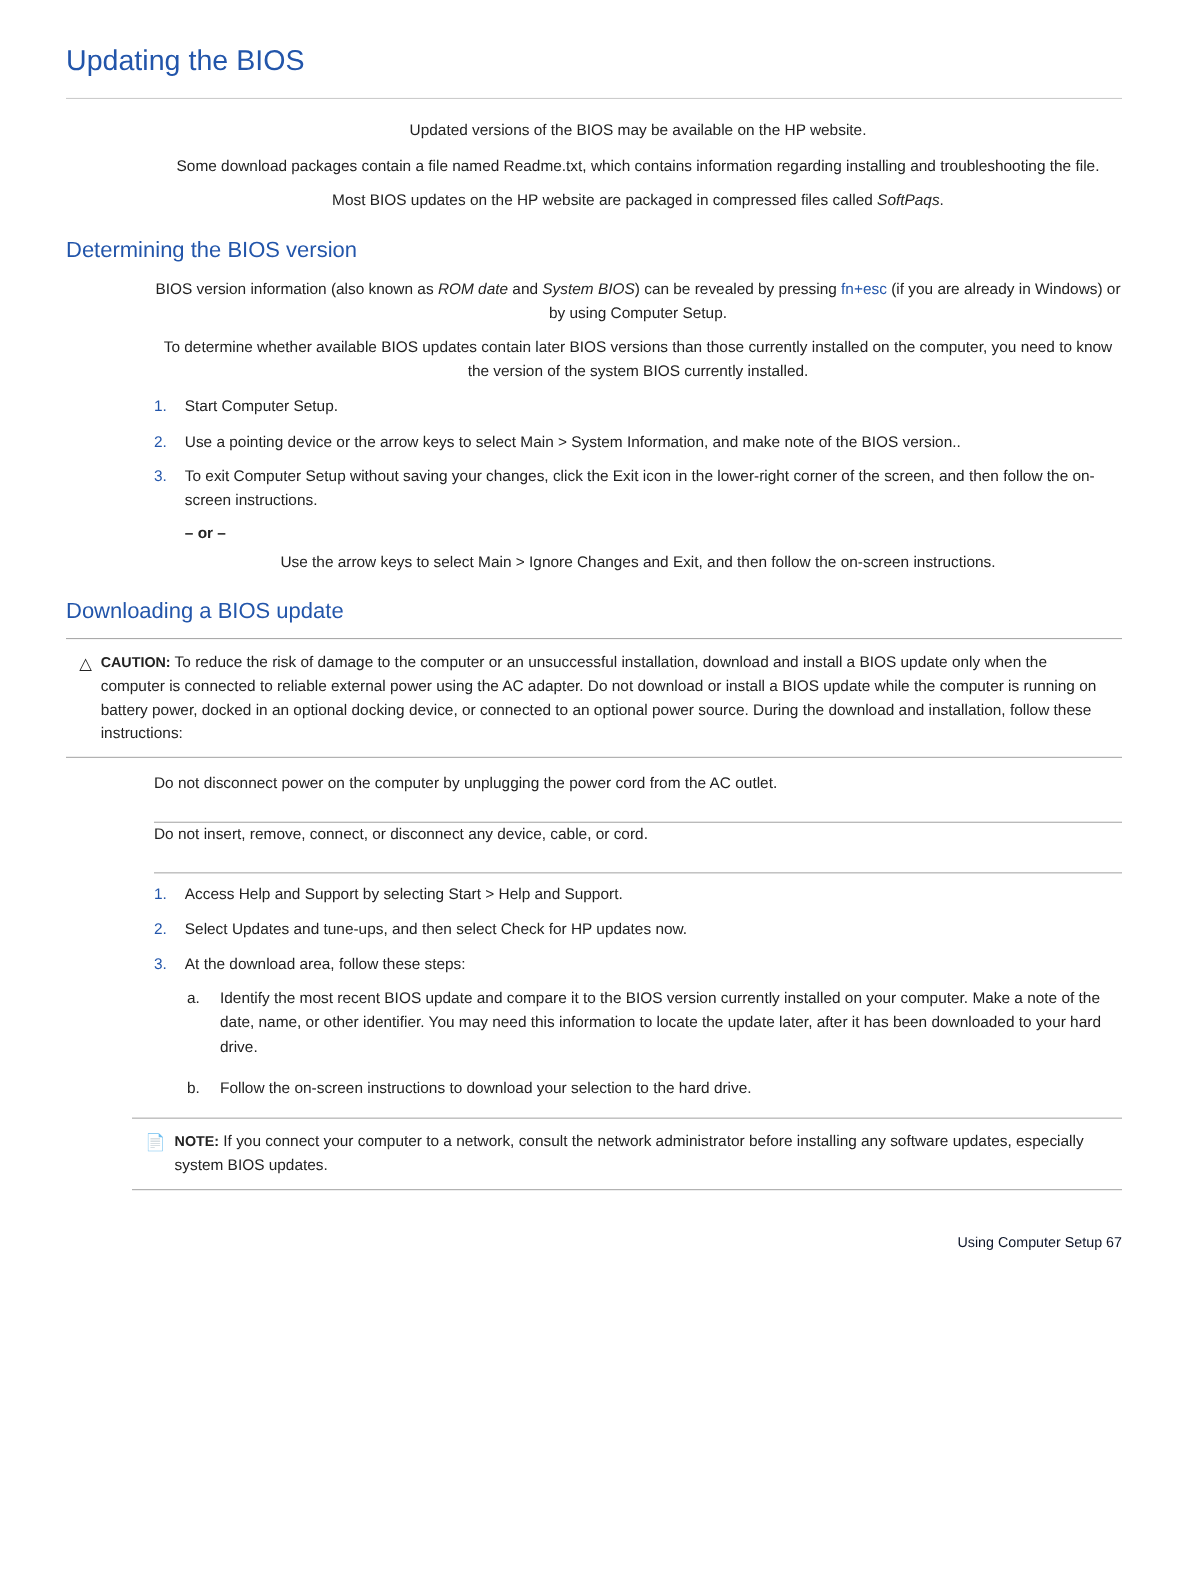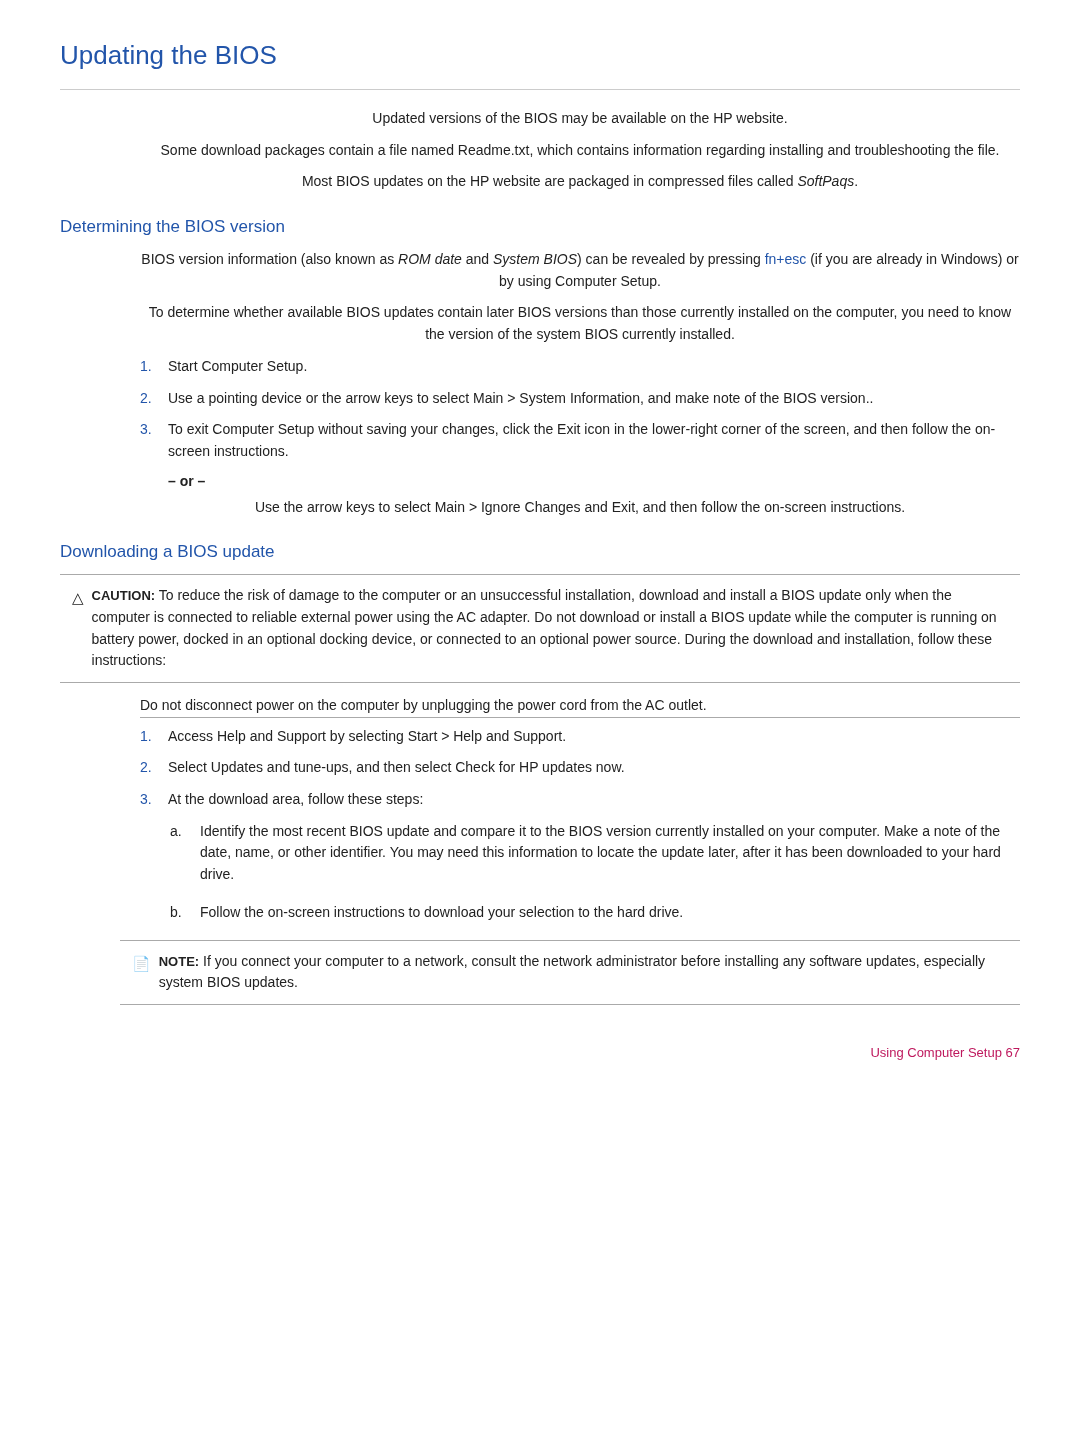--- a/index.html
+++ b/index.html
@@ -27,21 +27,21 @@
       color: #2255aa;
       font-size: 26px;
       font-weight: normal;
       border-bottom: 1px solid #cccccc;
       padding-bottom: 18px;
       margin-bottom: 18px;
     }
 
     h2.section-title {
       color: #2255aa;
-      font-size: 17px;
+      font-size: 20px;
       font-weight: normal;
       margin-bottom: 12px;
       margin-top: 24px;
     }
 
     .indent {
       margin-left: 80px;
       margin-bottom: 10px;
       line-height: 1.5;
       text-align: center;
@@ -152,32 +152,32 @@
     }
 
     .sub-item-text p {
       margin-bottom: 6px;
     }
 
     .footer {
       display: flex;
       justify-content: flex-end;
       margin-top: 40px;
-      color: #be185d;
+      color: #0f172a;
       font-size: 13px;
     }
 
     .do-not-list {
       margin-left: 80px;
       margin-bottom: 8px;
     }
 
     .do-not-list p {
       border-bottom: 1px solid #aaaaaa;
-      padding-bottom: 0;
+      padding-bottom: 24px;
       margin-bottom: 0;
       line-height: 1.55;
     }
 
     .do-not-list p:last-child {
       border-bottom: 1px solid #aaaaaa;
     }
 
     .section-downloading {
       margin-top: 24px;
@@ -252,20 +252,21 @@
       <span class="caution-icon">△</span>
       <div>
         <span class="caution-label">CAUTION:</span>
         <span> </span>
         <span>To reduce the risk of damage to the computer or an unsuccessful installation, download and install a BIOS update only when the computer is connected to reliable external power using the AC adapter. Do not download or install a BIOS update while the computer is running on battery power, docked in an optional docking device, or connected to an optional power source. During the download and installation, follow these instructions:</span>
       </div>
     </div>
 
     <div class="do-not-list">
       <p>Do not disconnect power on the computer by unplugging the power cord from the AC outlet.</p>
+      <p>Do not insert, remove, connect, or disconnect any device, cable, or cord.</p>
     </div>
 
     <div class="ordered-list">
 
       <div class="list-item">
         <span class="list-number">1.</span>
         <span>
           <span>Access Help and Support by selecting </span><span class="bold">Start &gt; Help and Support</span><span>.</span>
         </span>
       </div>

